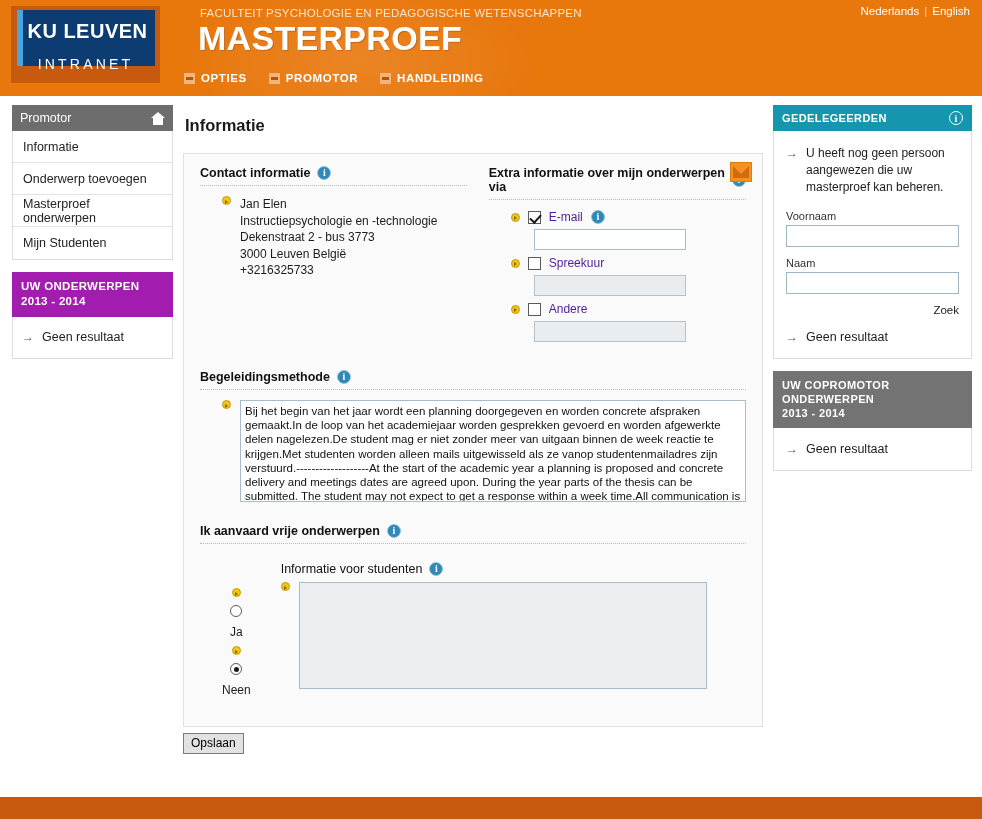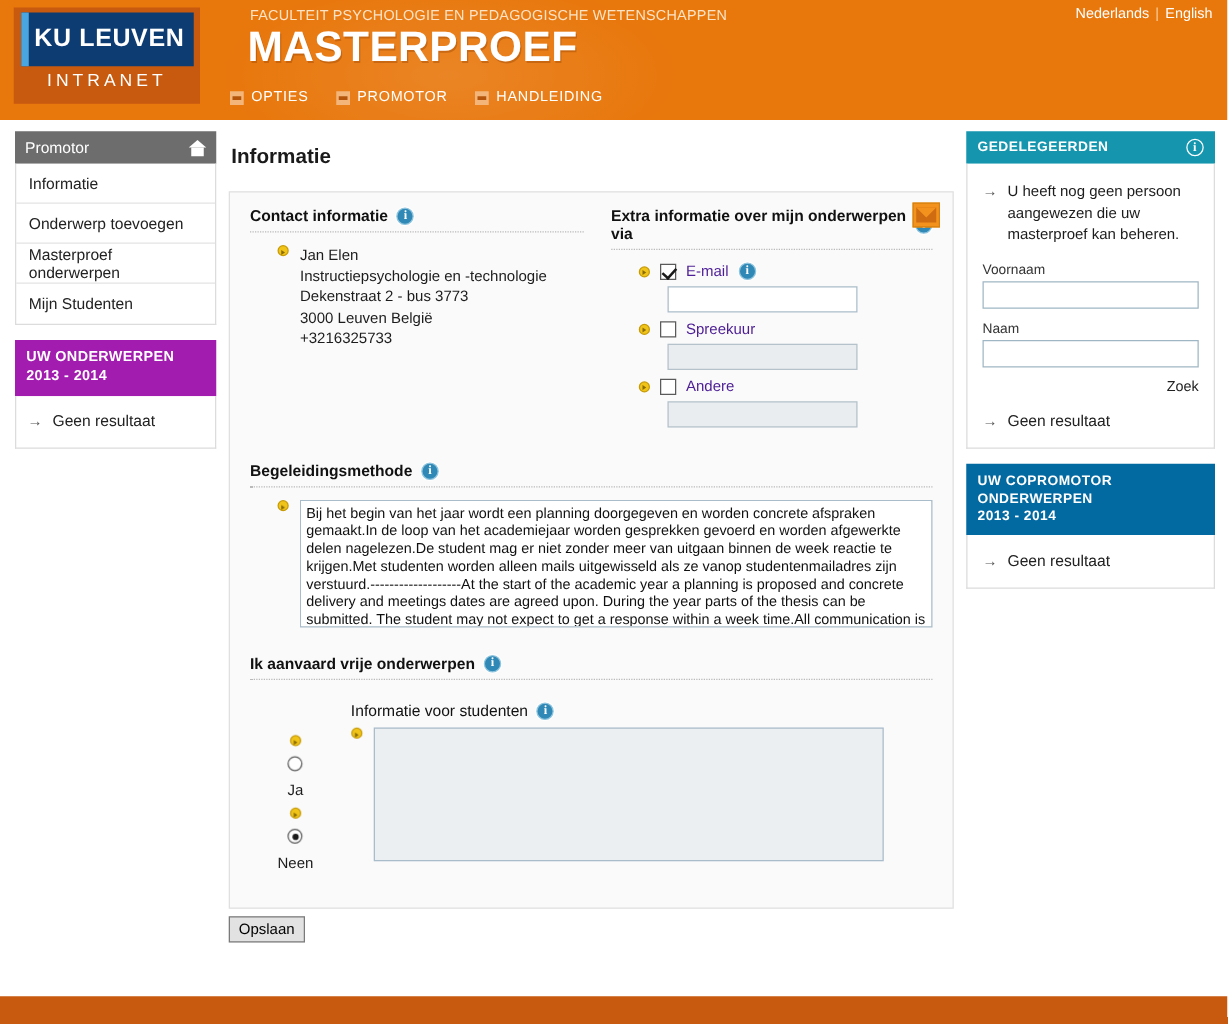--- a/index.html
+++ b/index.html
@@ -21,21 +21,21 @@
   .header-wash {
     position: absolute; left: 150px; top: -30px; width: 420px; height: 180px;
     background: radial-gradient(ellipse at center, rgba(255,255,255,0.10) 0%, rgba(255,255,255,0.0) 62%);
     pointer-events: none;
   }
   .logo-block {
     position: absolute; left: 11px; top: 6px; width: 149px; height: 77px;
     background: #c85a10;
   }
   .logo-badge {
-    position: absolute; left: 6px; top: 4px; width: 138px; height: 43px;
+    position: absolute; left: 6px; top: 4px; width: 138px; height: 56px;
     background: #0d3c72;
     border-left: 6px solid #4aa6e0;
   }
   .logo-badge-text {
     color: #ffffff; font-weight: bold; font-size: 20px;
     letter-spacing: 0.5px; text-align: center; line-height: 43px;
     margin-left: -3px;
   }
   .logo-sub {
     position: absolute; left: 0; top: 50px; width: 149px;
@@ -57,21 +57,21 @@
   .nav-item { display: flex; align-items: center; gap: 6px; cursor: pointer; }
   .nav-sq {
     width: 11px; height: 11px; background: #f3b579;
     display: inline-block; position: relative;
   }
   .nav-sq::after {
     content: ""; position: absolute; left: 2px; top: 4px; width: 7px; height: 3px;
     background: #b4550b;
   }
   .nav-label {
-    color: #ffffff; font-size: 11.5px; letter-spacing: 0.6px; font-weight: normal;
+    color: #ffffff; font-size: 11.5px; letter-spacing: 0.6px; font-weight: bold;
   }
   .lang {
     position: absolute; right: 12px; top: 5px;
     color: #ffffff; font-size: 11.5px;
   }
   .lang a { color: #ffffff; text-decoration: none; }
   .lang .sep { color: #fbcd9c; margin: 0 5px; }
 
   
   .page {
@@ -247,21 +247,21 @@
   .field-label { font-size: 11px; color: #333; margin-bottom: 3px; }
   .right-input {
     width: 100%; height: 22px; border: 1px solid #9fb6c4; background: #ffffff;
     font-size: 12px; padding: 0 4px; margin-bottom: 10px;
     font-family: "Liberation Sans", sans-serif;
   }
   .zoek { text-align: right; font-size: 11.5px; color: #222; margin-bottom: 14px; cursor: pointer; }
 
   .right-box2 { margin-top: 12px; }
   .right-head2 {
-    background: #0369a1; color: #ffffff; font-size: 11px; font-weight: bold;
+    background: #737373; color: #ffffff; font-size: 11px; font-weight: bold;
     letter-spacing: 0.4px; padding: 7px 9px 8px 9px; line-height: 14px;
   }
 
   
   .footer {
     position: absolute; left: 0; top: 788px; width: 982px; height: 31px;
     background: #ffffff;
   }
   .footer-bar {
     position: absolute; left: 0; top: 9px; width: 982px; height: 22px; background: #c85a10;

